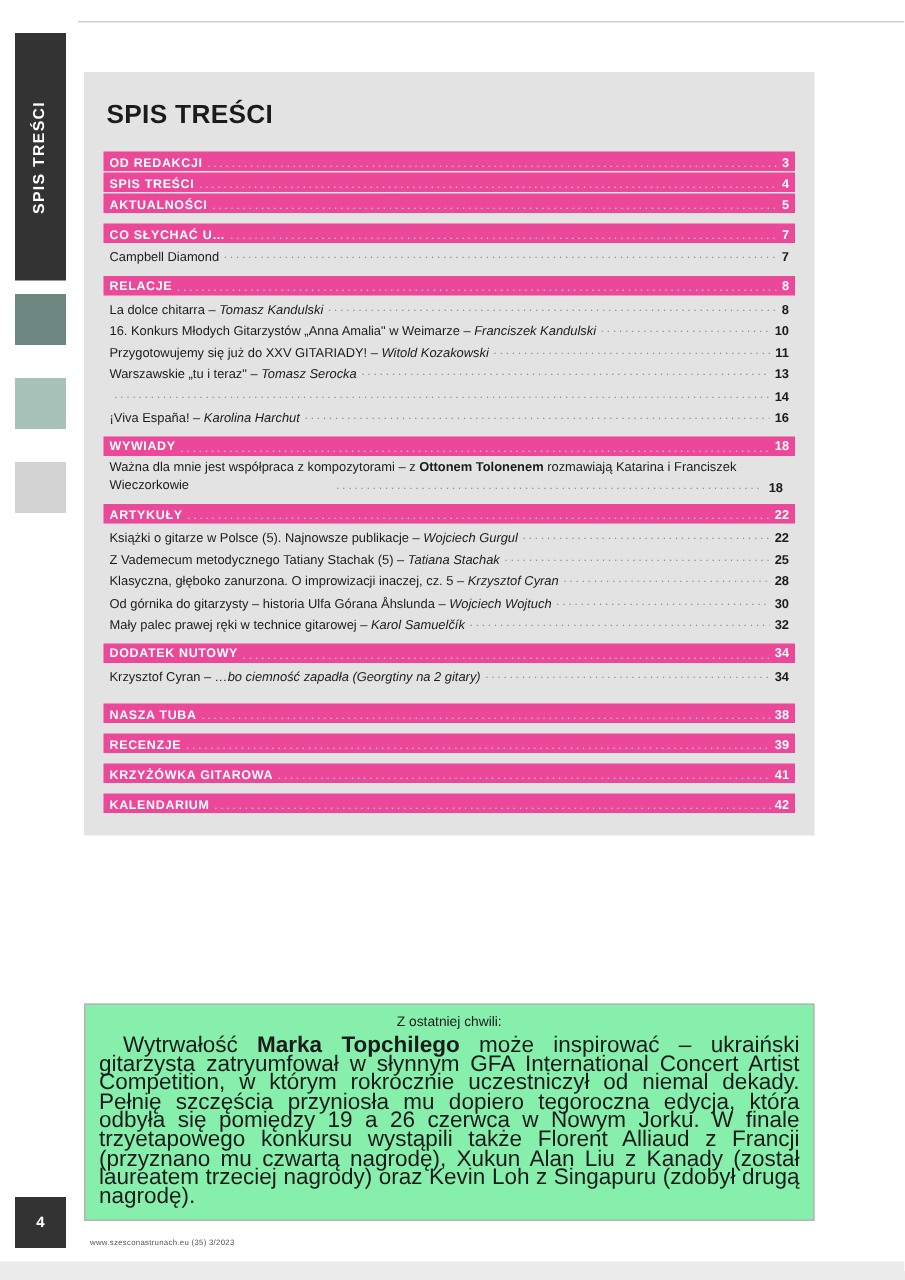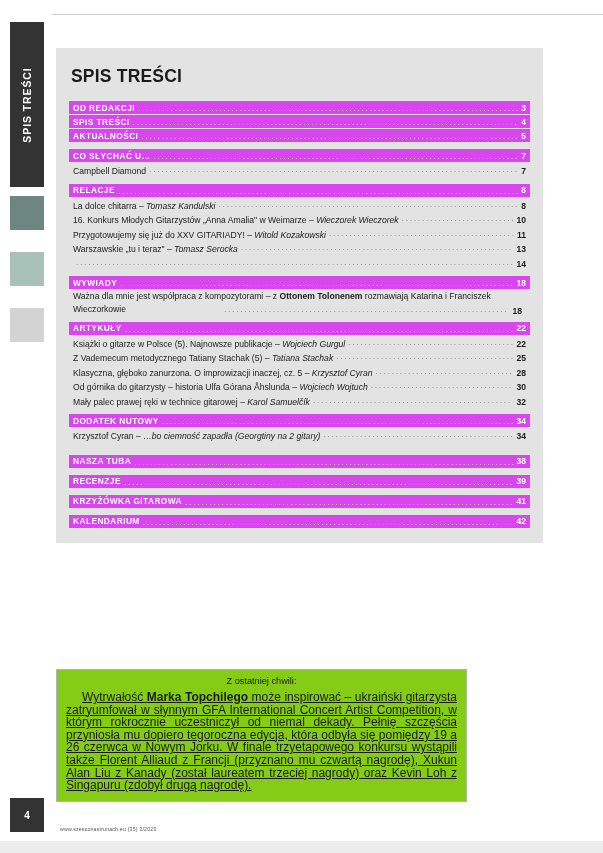--- a/index.html
+++ b/index.html
@@ -96,21 +96,21 @@
     font-weight: bold;
     color: #1b1b1b;
     letter-spacing: 0.2px;
     margin: 2px 0 14px 2px;
   }
 
   
   .sec-row {
     position: relative;
     height: 13px;
-    background: #d946ef;
+    background: #ec4899;
     display: flex;
     align-items: center;
     overflow: hidden;
     margin-bottom: 1px;
   }
   .sec-row .sec-label {
     color: #ffffff;
     font-size: 8.3px;
     font-weight: bold;
     letter-spacing: 0.45px;
@@ -196,38 +196,37 @@
   }
   .ent-row.wrap-row .ent-text b { font-weight: bold; }
 
   .grp-gap { height: 6px; }
 
   
   #note-box {
     position: absolute;
     left: 4px;
     top: 669px;
-    width: 411px;
+    width: 487px;
     border: 1px solid #b4b4b4;
-    background: #84cc16;
+    background: #86efac;
     padding: 6px 9px 9px 9px;
   }
   #note-title {
     text-align: center;
     font-size: 9.2px;
     color: #1b1b1b;
     margin-bottom: 5px;
   }
   #note-body {
-    font-size: 12px;
+    font-size: 15px;
     line-height: 12.6px;
     color: #1b1b1b;
     text-align: justify;
     text-indent: 16px;
-    text-decoration: underline;
   }
   #note-body b { font-weight: bold; }
 
   #footer-url {
     position: absolute;
     left: 8px;
     top: 826px;
     font-size: 5.2px;
     color: #555555;
     letter-spacing: 0.2px;
@@ -299,37 +298,42 @@
             <span class="sec-label">RELACJE</span>
             <span class="leader"></span>
             <span class="pnum">8</span>
           </div>
           <div class="ent-row">
             <span class="ent-label">La dolce chitarra – <i>Tomasz Kandulski</i></span>
             <span class="leader"></span>
             <span class="pnum">8</span>
           </div>
           <div class="ent-row">
-            <span class="ent-label">16. Konkurs Młodych Gitarzystów „Anna Amalia" w Weimarze – <i>Wieczorek Wieczorek</i></span>
+            <span class="ent-label">16. Konkurs Młodych Gitarzystów „Anna Amalia" w Weimarze – <i>Franciszek Kandulski</i></span>
             <span class="leader"></span>
             <span class="pnum">10</span>
           </div>
           <div class="ent-row">
             <span class="ent-label">Przygotowujemy się już do XXV GITARIADY! – <i>Witold Kozakowski</i></span>
             <span class="leader"></span>
             <span class="pnum">11</span>
           </div>
           <div class="ent-row">
             <span class="ent-label">Warszawskie „tu i teraz" – <i>Tomasz Serocka</i></span>
             <span class="leader"></span>
             <span class="pnum">13</span>
           </div>
           <div class="ent-row">
             <span class="leader"></span>
             <span class="pnum">14</span>
+          </div>
+          <div class="ent-row">
+            <span class="ent-label">¡Viva España! – <i>Karolina Harchut</i></span>
+            <span class="leader"></span>
+            <span class="pnum">16</span>
           </div>
           <div class="grp-gap"></div>
           <div class="sec-row">
             <span class="sec-label">WYWIADY</span>
             <span class="leader"></span>
             <span class="pnum">18</span>
           </div>
           <div class="ent-row wrap-row">
             <span class="ent-text">Ważna dla mnie jest współpraca z kompozytorami – z <b>Ottonem Tolonenem</b> rozmawiają Katarina i Franciszek Wieczorkowie </span>
             <div style="display: flex; align-items: baseline; margin-top: -12.5px;">

